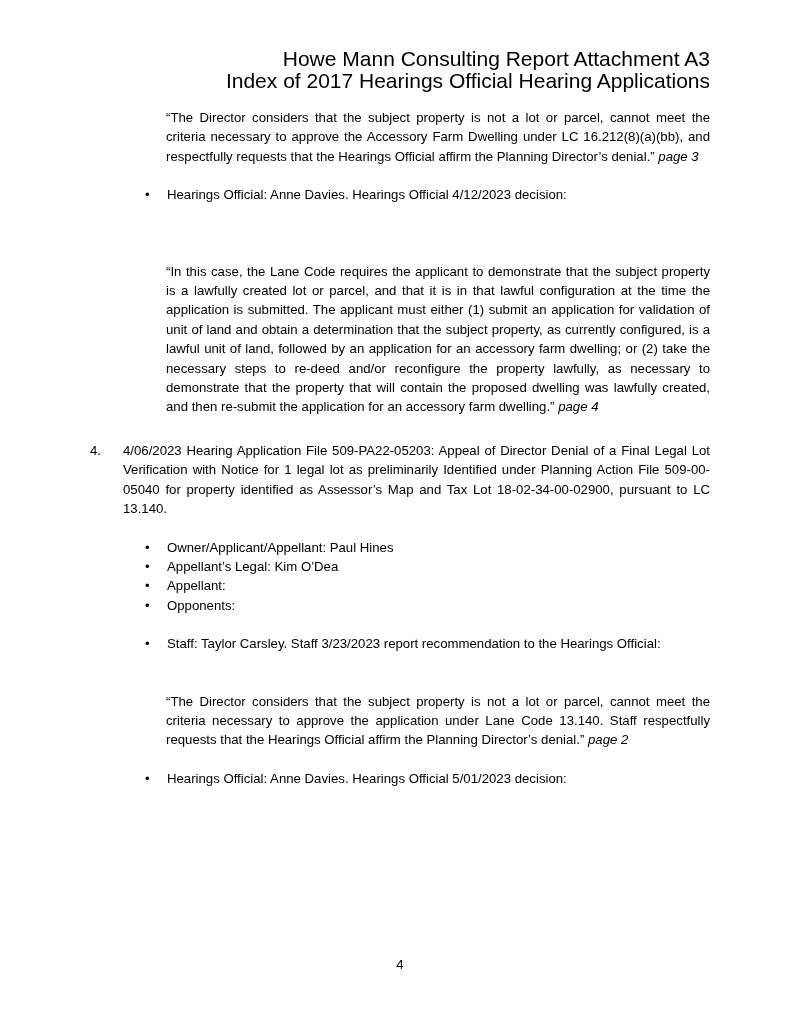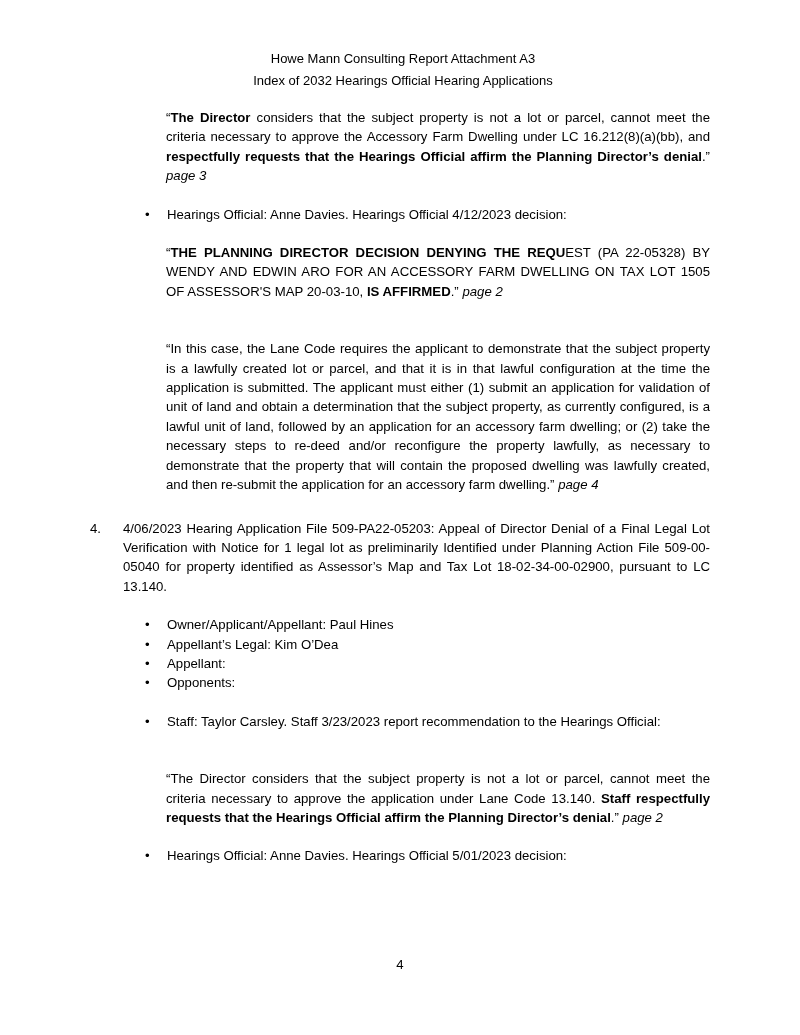--- a/index.html
+++ b/index.html
@@ -16,22 +16,22 @@
     overflow: hidden;
   }
   .page {
     width: 800px;
     height: 1035px;
     position: relative;
     box-sizing: border-box;
     padding: 48px 90px 0 90px;
   }
   .doc-title {
-    text-align: center;
-    font-size: 13px;
+    text-align: right;
+    font-size: 21px;
     line-height: 22px;
     margin: 0 0 0 6px;
   }
   .doc-title div { white-space: nowrap; }
 
   .body-block {
     margin-top: 16px;
   }
 
   
@@ -74,60 +74,57 @@
     width: 33px;
     flex: 0 0 33px;
   }
   .num-row .ntext {
     flex: 1 1 auto;
     text-align: justify;
   }
 
   .tight-list .bullet-row { margin-bottom: 0px; }
 
-  b { font-weight: bold; }
+  b { font-weight: normal; }
   i { }
 
   .page-number {
     position: absolute;
     bottom: 63px;
     left: 0;
     width: 800px;
     text-align: center;
     font-size: 13.2px;
   }
 </style>
 </head>
 <body>
 
 <div class="page">
 
   <div class="doc-title">
     <div>Howe Mann Consulting Report Attachment A3</div>
-    <div>Index of 2032 Hearings Official Hearing Applications</div>
+    <div>Index of 2017 Hearings Official Hearing Applications</div>
   </div>
 
   <div class="body-block">
 
     <div class="quote">
       <span>“</span><b>The Director</b><span> considers that the subject property is not a lot or parcel, cannot meet the criteria necessary to approve the Accessory Farm Dwelling under LC 16.212(8)(a)(bb), and </span><b>respectfully requests that the Hearings Official affirm the Planning Director’s denial</b><span>.” </span><i>page 3</i>
     </div>
 
     <div class="spacer-md"></div>
 
     <div class="bullet-row">
       <span class="dot">•</span>
       <span class="btext">Hearings Official: Anne Davies. Hearings Official 4/12/2023 decision:</span>
     </div>
 
     <div class="spacer-md"></div>
 
-    <div class="quote">
-      <span>“</span><b>THE PLANNING DIRECTOR DECISION DENYING THE REQU</b><span>EST (PA 22-05328) BY WENDY AND EDWIN ARO FOR AN ACCESSORY FARM DWELLING ON TAX LOT 1505 OF ASSESSOR'S MAP 20-03-10, </span><b>IS AFFIRMED</b><span>.” </span><i>page 2</i>
-    </div>
 
     <div class="spacer-md"></div>
 
     <div class="quote just">
       <span>“In this case, the Lane Code requires the applicant to demonstrate that the subject property is a lawfully created lot or parcel, and that it is in that lawful configuration at the time the application is submitted. The applicant must either (1) submit an application for validation of unit of land and obtain a determination that the subject property, as currently configured, is a lawful unit of land, followed by an application for an accessory farm dwelling; or (2) take the necessary steps to re-deed and/or reconfigure the property lawfully, as necessary to demonstrate that the property that will contain the proposed dwelling was lawfully created, and then re-submit the application for an accessory farm dwelling.” </span><i>page 4</i>
     </div>
 
     <div class="spacer-lg"></div>
 
     <div class="num-row">

